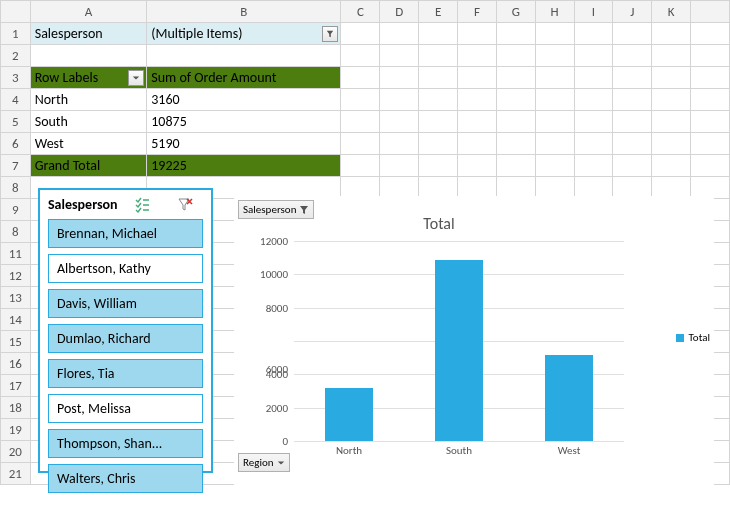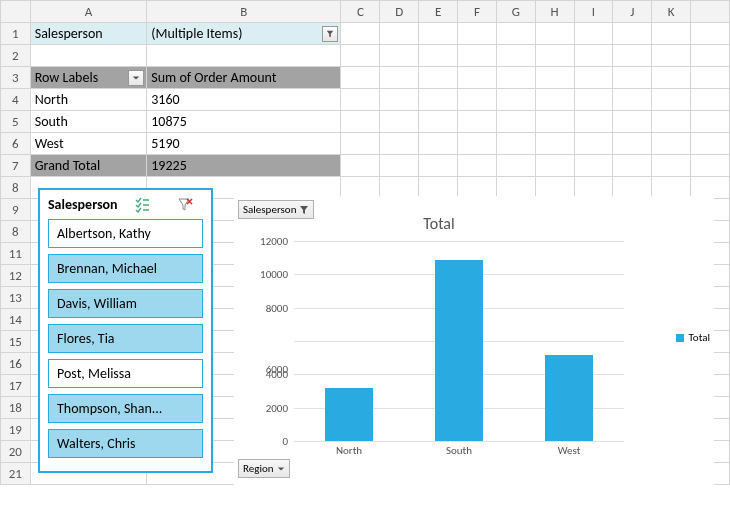--- a/index.html
+++ b/index.html
@@ -35,21 +35,21 @@
   }
   table.grid th.rowhdr {
     background: #f3f3f3;
     text-align: center;
     width: 26px;
   }
   .col-a { width: 102px; }
   .col-b { width: 170px; }
   .col-rest { width: 34px; }
   .pivot-header { background: #daeef3; }
-  .pivot-label { background: #a3a3a3; font-weight: bold; }
+  .pivot-label { background: #4d7c0f; font-weight: bold; }
   .num { text-align: right; }
   .bold { font-weight: bold; }
   .dropdown-btn {
     float: right;
     width: 16px; height: 16px;
     border: 1px solid #999;
     background: linear-gradient(#fdfdfd, #e6e6e6);
     display: flex;
     align-items: center;
     justify-content: center;
@@ -104,21 +104,21 @@
     position: absolute;
     border: 1px solid #b0b0b0;
     background: linear-gradient(#f6f6f6,#e8e8e8);
     font-size: 11px;
     padding: 2px 4px;
     display: flex;
     align-items: center;
     gap: 3px;
   }
   .chart .field-btn.salesperson { left: 4px; top: 4px; }
-  .chart .field-btn.region { left: 4px; bottom: 8px; }
+  .chart .field-btn.region { left: 4px; bottom: 14px; }
   .chart-title {
     position: absolute;
     left: 0; right: 70px; top: 18px;
     text-align: center;
     font-size: 16px;
     color: #555;
   }
   .plot {
     position: absolute;
     left: 60px; top: 45px;
@@ -540,23 +540,24 @@
         </svg>
     </span>
     <span class="slicer-icon">
       <svg viewBox="0 0 16 16" width="16" height="16">
           <path d="M2 2h10L8 8v5l-2-1V8z" fill="none" stroke="#888"></path>
           <path d="M10 2l5 5M15 2l-5 5" stroke="#c33" stroke-width="1.6"></path>
         </svg>
     </span>
   </div>
   <div id="slicer-items">
+      <div class="slicer-item selected">Brennan, Michael</div>
       <div class="slicer-item">Albertson, Kathy</div>
-      <div class="slicer-item selected">Brennan, Michael</div>
       <div class="slicer-item selected">Davis, William</div>
+      <div class="slicer-item selected">Dumlao, Richard</div>
       <div class="slicer-item selected">Flores, Tia</div>
       <div class="slicer-item">Post, Melissa</div>
       <div class="slicer-item selected">Thompson, Shan...</div>
       <div class="slicer-item selected">Walters, Chris</div>
     </div>
 </div>
 
 <div class="chart">
   <div class="field-btn salesperson">
     <span>Salesperson</span>

